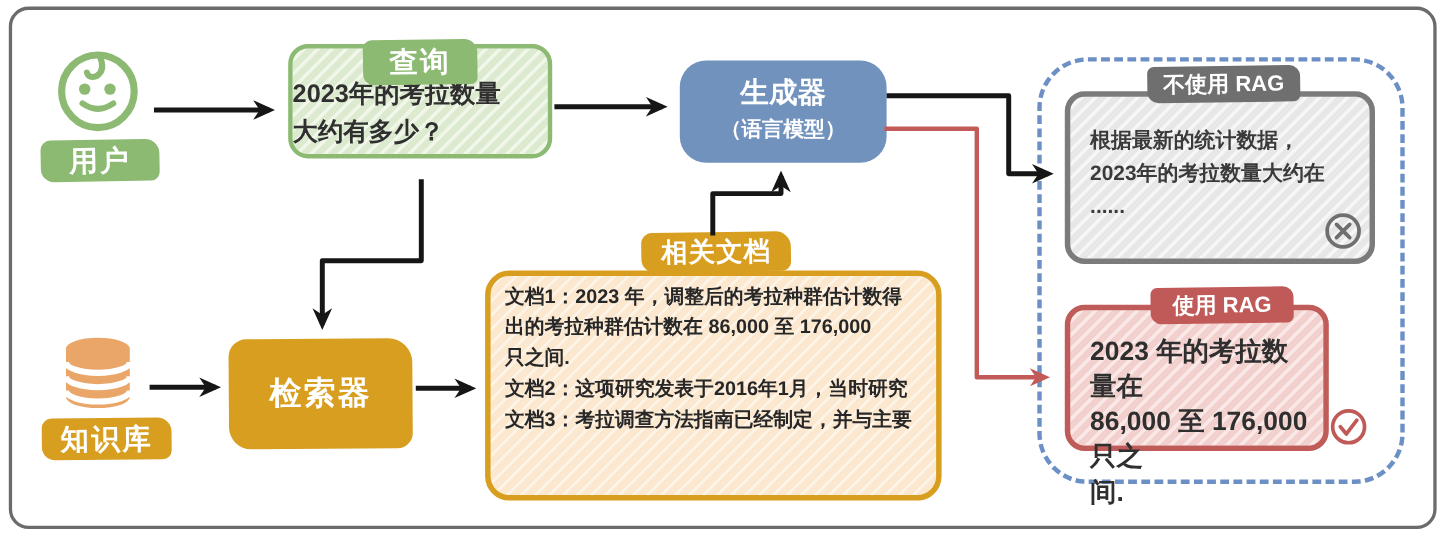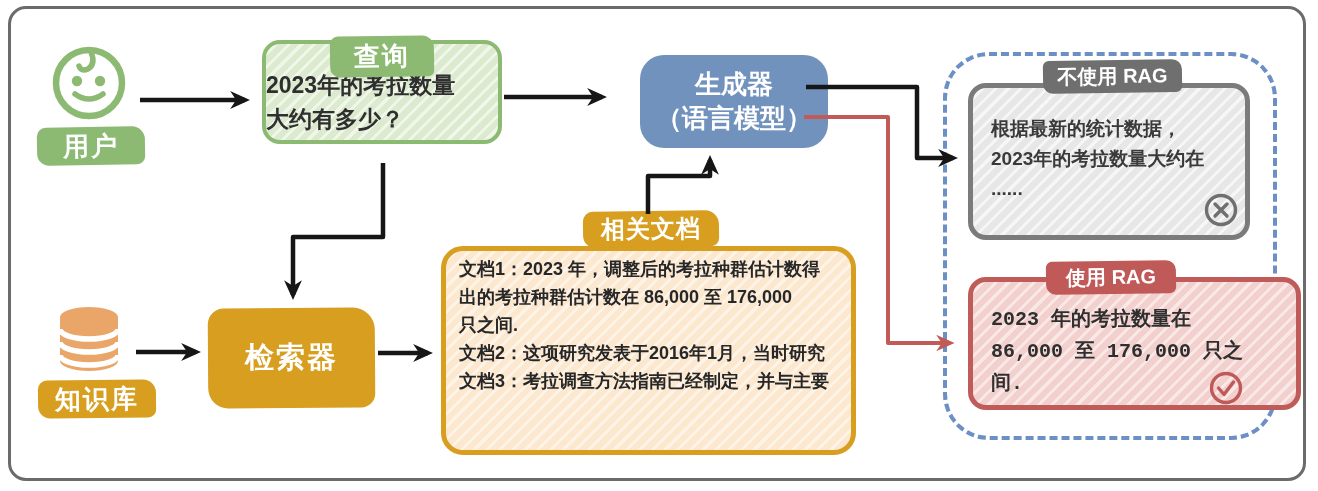--- a/index.html
+++ b/index.html
@@ -14,25 +14,25 @@
   .abs{position:absolute;box-sizing:border-box;}
   
   .box{border-radius:18px;z-index:2;}
   .query-box{
     left:262px;top:40px;width:240px;height:104px;
     border:4.5px solid #8cba72;
     background:repeating-linear-gradient(135deg,#dcebd0 0 6px,#f0f7e9 6px 9px);
     text-align:left;padding-top:24px;font-size:23px;line-height:34px;color:#2f2f2f;
   }
   .generator-box{
-    left:640px;top:55px;width:188px;height:93px;border-radius:24px;
+    left:618px;top:55px;width:188px;height:93px;border-radius:24px;
     background:#7292be;color:#ffffff;text-align:center;padding-top:11px;
   }
   .generator-box .l1{font-size:26px;line-height:37px;}
-  .generator-box .l2{font-size:26px;line-height:31px;}
+  .generator-box .l2{font-size:19px;line-height:31px;}
   .retriever-box{
     left:208px;top:308px;width:167px;height:100px;border-radius:16px 22px 14px 20px;
     background:#d79e1f;color:#ffffff;display:flex;align-items:center;justify-content:center;
     font-size:29px;letter-spacing:2px;z-index:2;transform:rotate(-0.4deg);
   }
   .docs-box{
     left:441px;top:246px;width:415px;height:209px;border-radius:22px;
     border:5px solid #d79e1f;
     background:repeating-linear-gradient(135deg,#fce7cf 0 6px,#fdf3e6 6px 9px);
     padding:4px 12px 0 13px;font-size:18px;line-height:28px;color:#272727;
@@ -41,24 +41,24 @@
     left:943px;top:52px;width:334px;height:388px;border-radius:46px;
     border:4.5px dashed #6c8fc5;z-index:1;
   }
   .norag-box{
     left:968px;top:83px;width:282px;height:157px;border-radius:18px;
     border:5px solid #7b7b7b;
     background:repeating-linear-gradient(135deg,#e7e7e7 0 6px,#f6f6f6 6px 9px);
     padding:26px 14px 0 18px;font-size:19px;line-height:30px;color:#3a3a3a;z-index:2;
   }
   .rag-box{
-    left:968px;top:277px;width:333px;height:133px;border-radius:18px;
+    left:968px;top:277px;width:240px;height:133px;border-radius:18px;
     border:5px solid #bf5b58;
     background:repeating-linear-gradient(135deg,#f2d0cd 0 6px,#fae8e6 6px 9px);
-    padding:22px 14px 0 18px;font-size:20px;line-height:32px;color:#2f2f2f;z-index:2;font-family:Liberation Mono, monospace;
+    padding:22px 14px 0 18px;font-size:24px;line-height:32px;color:#2f2f2f;z-index:2;
   }
   
   .tab{
     z-index:3;color:#ffffff;text-align:center;display:flex;align-items:center;justify-content:center;
   }
   .tab-query{left:330px;top:36px;width:104px;height:41px;background:#8cba72;border-radius:8px 12px 6px 10px;font-size:26px;letter-spacing:2px;transform:rotate(-0.8deg);}
   .tab-docs{left:583px;top:211px;width:136px;height:36px;background:#d79e1f;border-radius:10px 14px 8px 12px;font-size:24px;letter-spacing:1px;transform:rotate(-0.8deg);}
   .tab-norag{left:1043px;top:60px;width:139px;height:33px;background:#6f6f6f;border-radius:6px 10px 6px 10px;font-size:20px;transform:rotate(-0.8deg);}
   .tab-rag{left:1046px;top:261px;width:130px;height:33px;background:#c05a58;border-radius:6px 10px 6px 10px;font-size:20px;transform:rotate(-0.8deg);}
   .entity-label{

